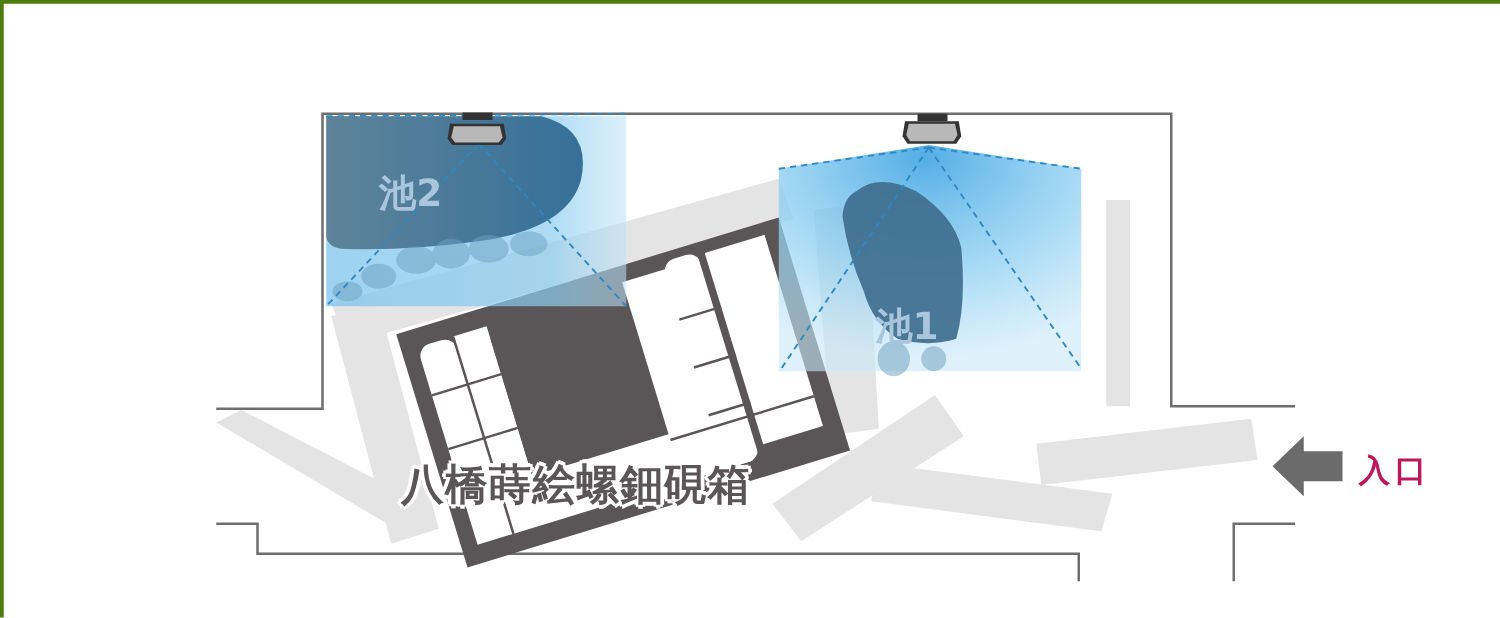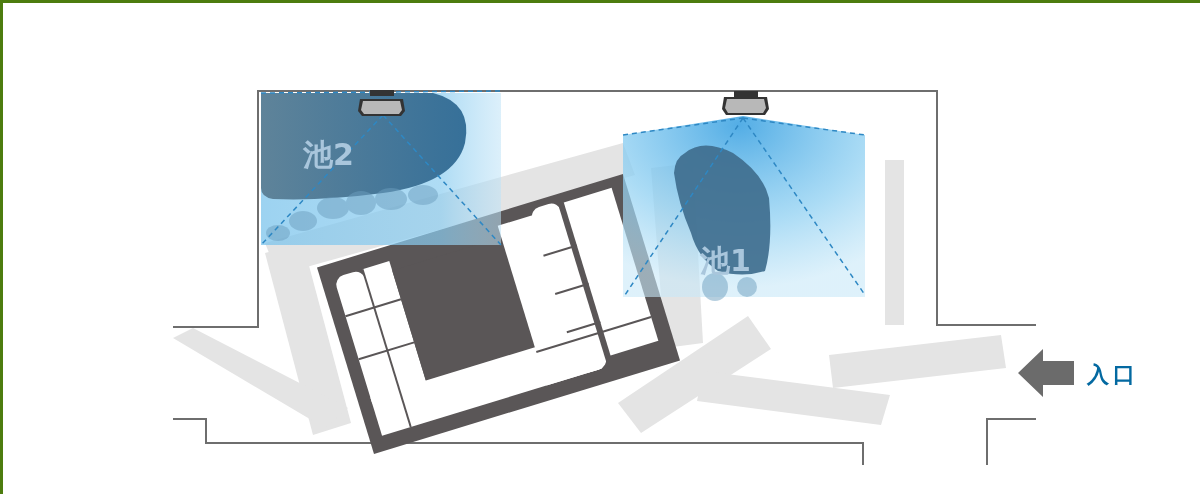--- a/index.html
+++ b/index.html
@@ -3,21 +3,21 @@
 <meta charset="utf-8">
 <style>
   html, body { margin: 0; padding: 0; background: #ffffff; }
   body { width: 1200px; height: 494px; overflow: hidden; font-family: "DejaVu Sans", "Liberation Sans", sans-serif; }
   .frame { position: relative; width: 1198px; height: 492px; border: 3px solid #4d7c0f; background: #fff; }
   svg { position: absolute; left: 0; top: 0; }
   .lbl { position: absolute; font-weight: bold; white-space: nowrap; }
   .pond-label { color: #a9c6dc; font-size: 30px; }
   .exhibit-label { color: #5a5657; font-size: 34px; letter-spacing: 1px;
     text-shadow: 2px 2px 0 #fff, -2px -2px 0 #fff, 2px -2px 0 #fff, -2px 2px 0 #fff, 0 3px 0 #fff, 3px 0 0 #fff, 0 -3px 0 #fff, -3px 0 0 #fff; }
-  .entrance-label { color: #0369a1; font-size: 22px; letter-spacing: 4px; }
+  .entrance-label { color: #be185d; font-size: 25px; letter-spacing: 4px; }
 </style>
 </head>
 <body>
 
 <div class="frame">
   <svg width="1200" height="494" viewBox="0 0 1200 494">
     <defs>
       <linearGradient id="proj2" x1="0" y1="0" x2="1" y2="0">
         <stop offset="0" stop-color="#7cc4ec" stop-opacity="0.75"></stop>
         <stop offset="0.75" stop-color="#8ccdf0" stop-opacity="0.7"></stop>
@@ -110,14 +110,15 @@
       <polygon points="724,96 761,96 763,105 760,110 725,110 722,105" fill="#b8b8b8"></polygon>
     </g>
 
     <g>
       <polygon points="1015,370 1040,346 1040,358 1071,358 1071,382 1040,382 1040,394" fill="#6b6b6b"></polygon>
     </g>
   </svg>
 
   <div class="lbl pond-label" style="left:300px; top:132px;">池2</div>
   <div class="lbl pond-label" style="left:697px; top:198px;margin-top:40px;">池1</div>
+  <div class="lbl exhibit-label" style="left:318px; top:362px;">八橋蒔絵螺鈿硯箱</div>
   <div class="lbl entrance-label" style="left:1084px; top:357px;">入口</div>
 </div>
 
 </body></html>

